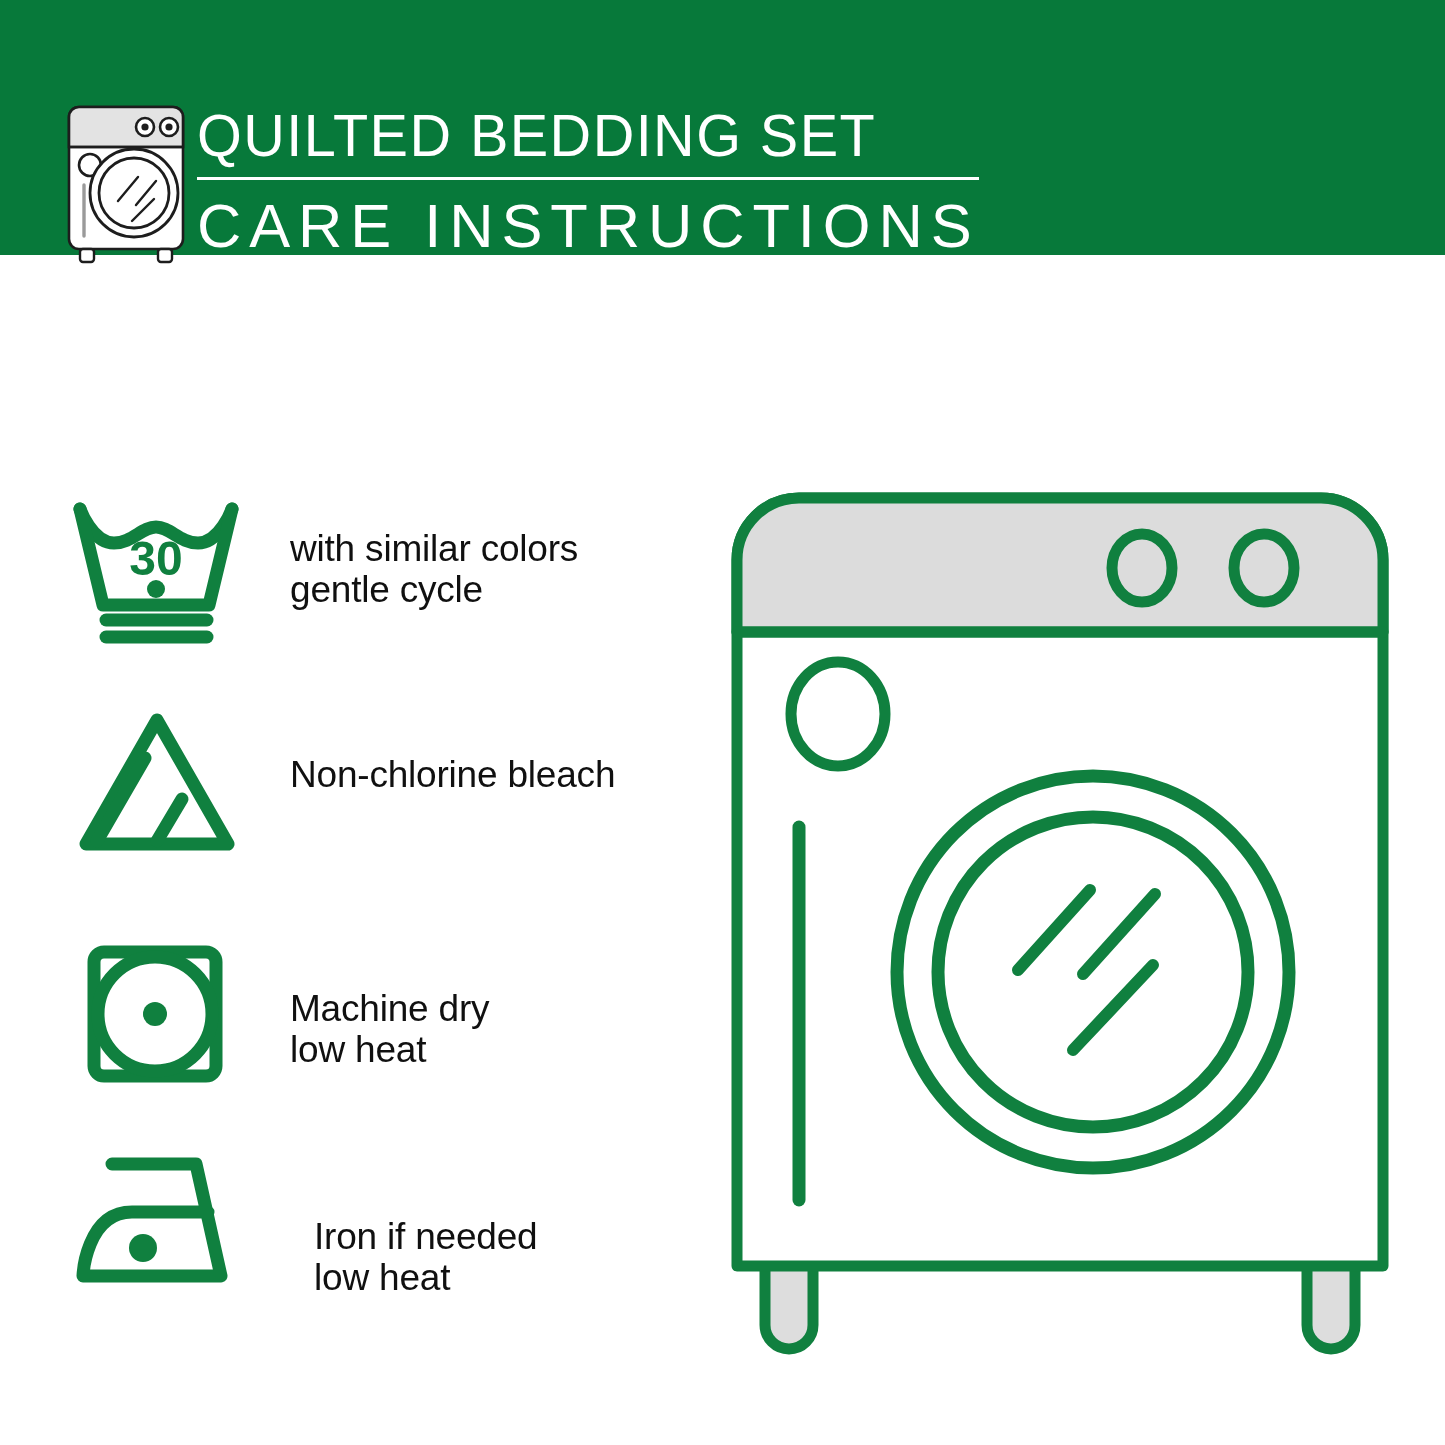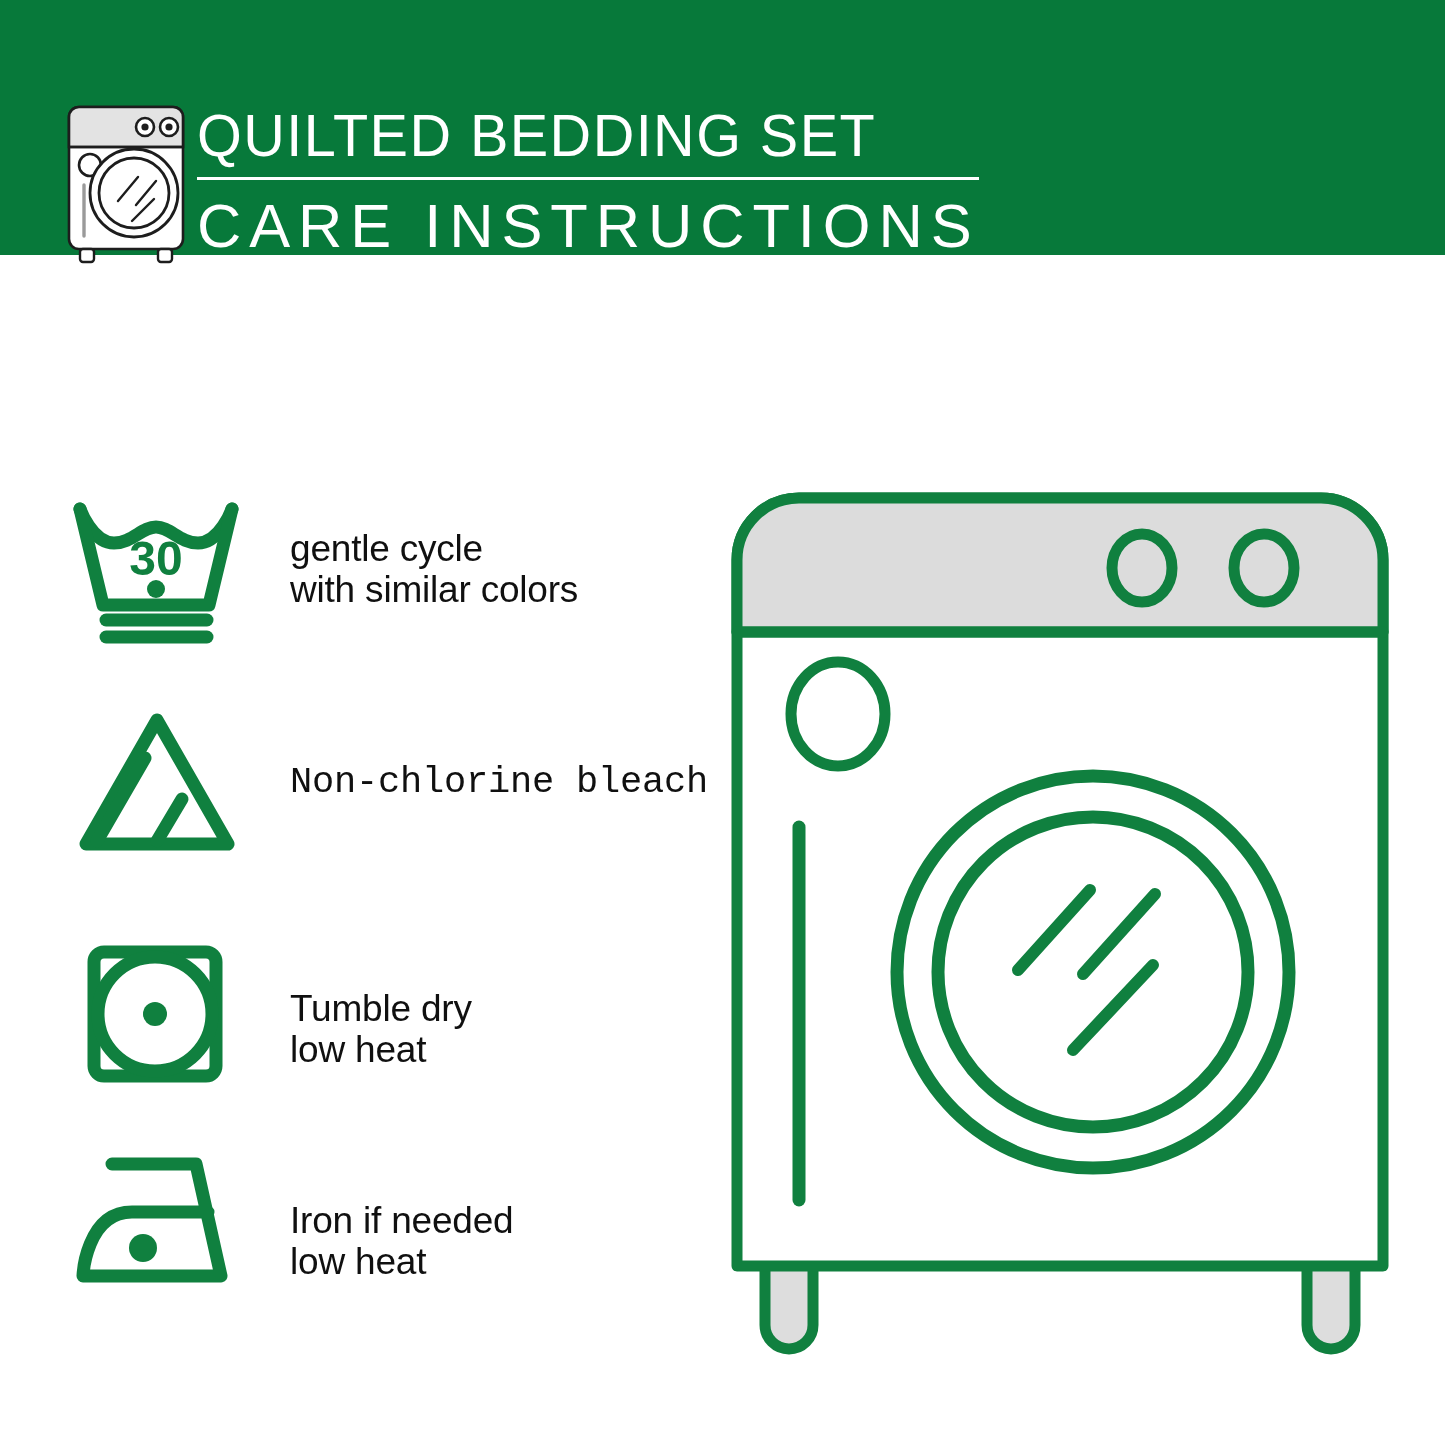--- a/index.html
+++ b/index.html
@@ -73,23 +73,23 @@
     letter-spacing:-0.2px;
   }
   .care-row .txt span{display:block;white-space:nowrap;}
 
   #row-0{top:25px;}
   #row-1{top:240px;}
   #row-2{top:470px;}
   #row-3{top:680px;}
 
   #row-0 .txt{top:33px;}
-  #row-1 .txt{top:52px;font-family:Liberation Mono, monospace;}
+  #row-1 .txt{top:44px;}
   #row-2 .txt{top:48px;}
-  #row-3 .txt{top:50px;}
+  #row-3 .txt{top:66px;margin-left:24px;}
 
   
   .machine{
     position:absolute;left:715px;top:470px;width:690px;height:900px;
   }
 </style>
 </head>
 <body>
 
 <div class="page">
@@ -140,22 +140,22 @@
             <path d="M10 14 C10 14 22 48 44 48 C62 48 72 32 86 32 C100 32 110 48 128 48 C150 48 162 14 162 14"></path>
             <path d="M10 14 L33 110 L139 110 L162 14"></path>
             <line x1="36" y1="125" x2="137" y2="125"></line>
             <line x1="36" y1="142" x2="137" y2="142"></line>
           </g>
           <text x="86" y="80" text-anchor="middle" font-family="'Liberation Sans', sans-serif" font-size="48" font-weight="700" fill="#10803f">30</text>
           <circle cx="86" cy="94" r="9" fill="#10803f"></circle>
         </svg>
       </div>
       <div class="txt">
+        <span>with similar colors</span>
         <span>gentle cycle</span>
-        <span>with similar colors</span>
       </div>
     </div>
 
     <div class="care-row" id="row-1">
       <div class="sym">
         <svg viewBox="0 0 175 150" width="175" height="150" aria-hidden="true">
           <g fill="none" stroke="#10803f" stroke-width="13" stroke-linecap="round" stroke-linejoin="round">
             <path d="M87 10 L158 134 L16 134 Z"></path>
             <line x1="75" y1="48" x2="27" y2="131"></line>
             <line x1="112" y1="89" x2="87" y2="131"></line>
@@ -171,21 +171,21 @@
       <div class="sym">
         <svg viewBox="0 0 175 150" width="175" height="150" aria-hidden="true">
           <g fill="none" stroke="#10803f" stroke-width="13" stroke-linejoin="round">
             <rect x="24" y="12" width="122" height="124" rx="10" ry="10"></rect>
             <circle cx="85" cy="74" r="57"></circle>
           </g>
           <circle cx="85" cy="74" r="12" fill="#10803f"></circle>
         </svg>
       </div>
       <div class="txt">
-        <span>Tumble dry</span>
+        <span>Machine dry</span>
         <span>low heat</span>
       </div>
     </div>
 
     <div class="care-row" id="row-3">
       <div class="sym">
         <svg viewBox="0 0 175 150" width="175" height="150" aria-hidden="true">
           <g fill="none" stroke="#10803f" stroke-width="13" stroke-linecap="round" stroke-linejoin="round">
             <path d="M42 14 L126 14 L151 126 L13 126 C13 126 16 62 62 62 L138 62"></path>
           </g>

